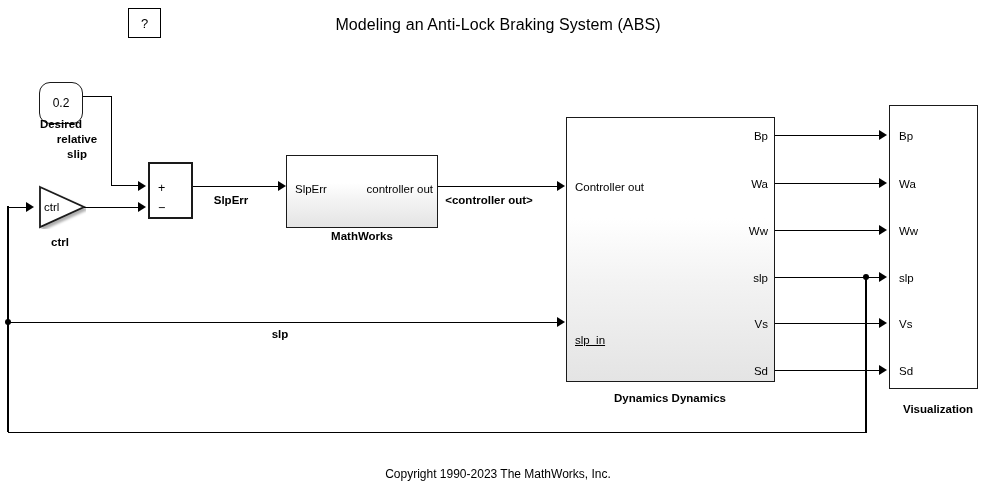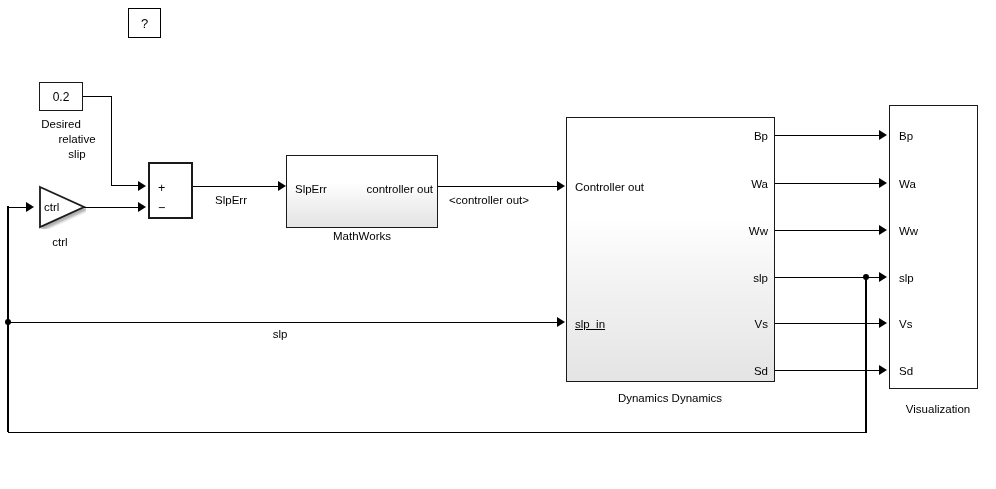--- a/index.html
+++ b/index.html
@@ -21,21 +21,21 @@
 
   
   .lbl {
     position: absolute;
     font-size: 11.5px;
     line-height: 13px;
     color: #000;
     white-space: nowrap;
     user-select: none;
   }
-  .lbl.center { transform: translateX(-50%); text-align: center; }
+  .lbl.center { transform: translateX(-50%); text-align: center; font-weight: bold; }
 
   #title {
     position: absolute;
     left: 498px;
     top: 18px;
     transform: translateX(-50%);
     font-size: 16px;
     letter-spacing: 0.1px;
     white-space: nowrap;
   }
@@ -152,26 +152,27 @@
     border-radius: 50%;
     background: #000;
     transform: translate(-50%, -50%);
   }
 </style>
 </head>
 <body>
 
 <div id="canvas">
 
+  <div id="title" class="lbl">Modeling an Anti-Lock Braking System (ABS)</div>
 
   <div class="block help-block shadow" style="left:128px; top:8px; width:33px; height:30px;">
     <span>?</span>
   </div>
 
-  <div class="block const-block shadow" style="left:39px; top:82px; width:44px; height:29px;">
+  <div class="block const-block shadow" style="left:39px; top:82px; width:44px; height:42px;border-radius:11px;">
     <span>0.2</span>
   </div>
   <div class="lbl center" style="left:61px; top:118px;">Desired</div>
   <div class="lbl center" style="left:61px; top:133px;margin-left:16px;">relative</div>
   <div class="lbl center" style="left:77px; top:148px;">slip</div>
 
   <div class="wire h" style="left:83px; top:96px; width:29px;"></div>
   <div class="wire v" style="left:110.6px; top:96px; height:89px;"></div>
   <div class="wire h" style="left:110.6px; top:185px; width:28px;"></div>
   <div class="arrow" style="left:138px; top:185.5px;"></div>
@@ -209,21 +210,21 @@
     <span class="port-lbl right" style="left:146px; top:33px;">controller out</span>
   </div>
   <div class="lbl center" style="left:362px; top:230px;">MathWorks</div>
 
   <div class="wire h" style="left:438px; top:185.5px; width:121px;"></div>
   <div class="arrow" style="left:557px; top:186px;"></div>
   <div class="lbl center" style="left:489px; top:194px;">&lt;controller out&gt;</div>
 
   <div class="block subsys shadow" style="left:566px; top:117px; width:209px; height:265px;">
     <span class="port-lbl left" style="left:8px; top:69px;">Controller out</span>
-    <span class="port-lbl left" style="left:8px; top:206px;text-decoration:underline;">slp_in</span>
+    <span class="port-lbl left" style="left:8px; top:222px;text-decoration:underline;">slp_in</span>
 
     <span class="port-lbl right" style="left:201px; top:18px;">Bp</span>
     <span class="port-lbl right" style="left:201px; top:66px;">Wa</span>
     <span class="port-lbl right" style="left:201px; top:113px;">Ww</span>
     <span class="port-lbl right" style="left:201px; top:160px;">slp</span>
     <span class="port-lbl right" style="left:201px; top:206px;">Vs</span>
     <span class="port-lbl right" style="left:201px; top:253px;">Sd</span>
   </div>
   <div class="lbl center" style="left:670px; top:392px;">Dynamics Dynamics</div>
 
@@ -258,14 +259,15 @@
 
   <div class="wire v" style="left:865.3px; top:277px; height:156px;"></div>
   <div class="wire h" style="left:8px; top:431.6px; width:858px;"></div>
   <div class="wire v" style="left:7.3px; top:206px; height:226px;"></div>
   <div class="junction" style="left:8px; top:322px;"></div>
 
   <div class="wire h" style="left:8px; top:321.6px; width:551px;"></div>
   <div class="arrow" style="left:557px; top:322px;"></div>
   <div class="lbl center" style="left:280px; top:328px;">slp</div>
 
+  <div id="copyright" class="lbl">Copyright 1990-2023 The MathWorks, Inc.</div>
 
 </div>
 
 </body></html>

